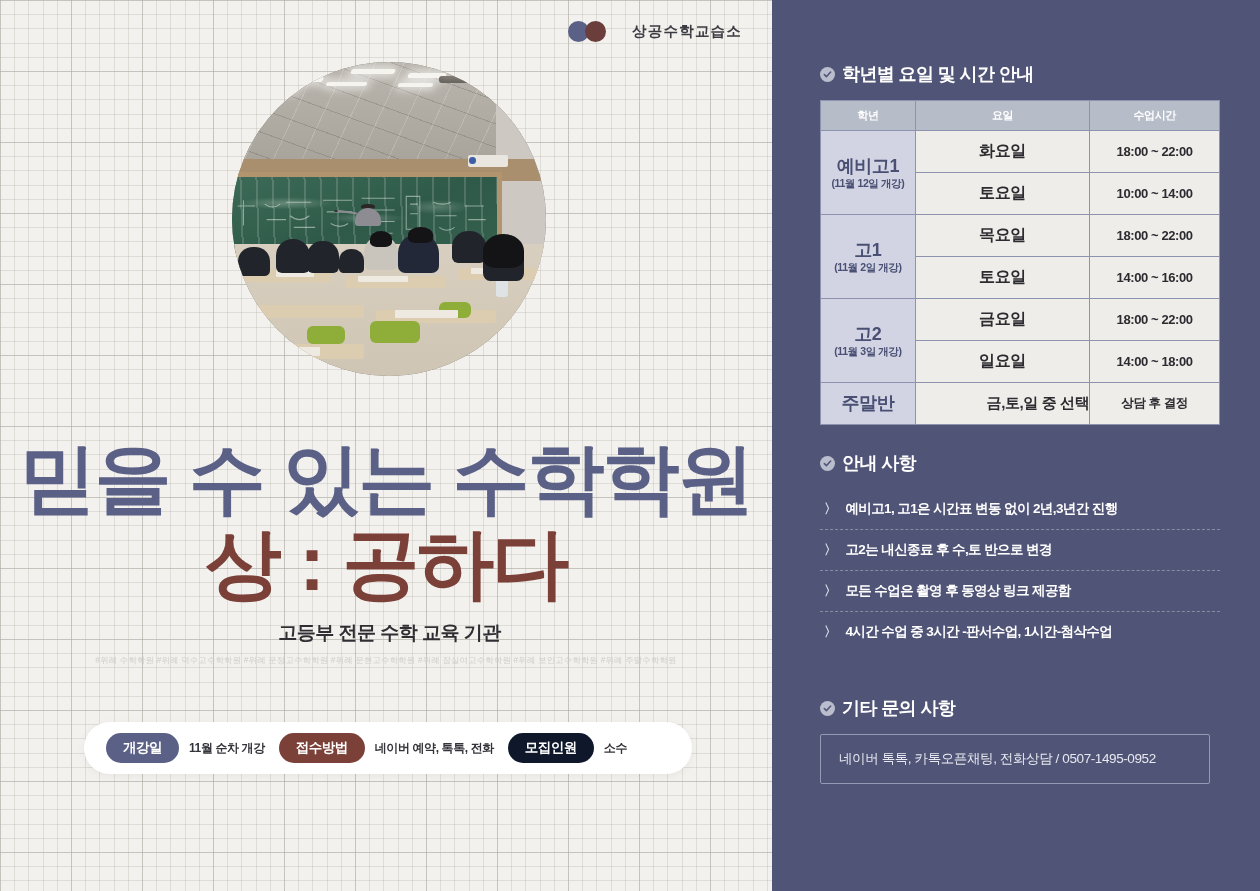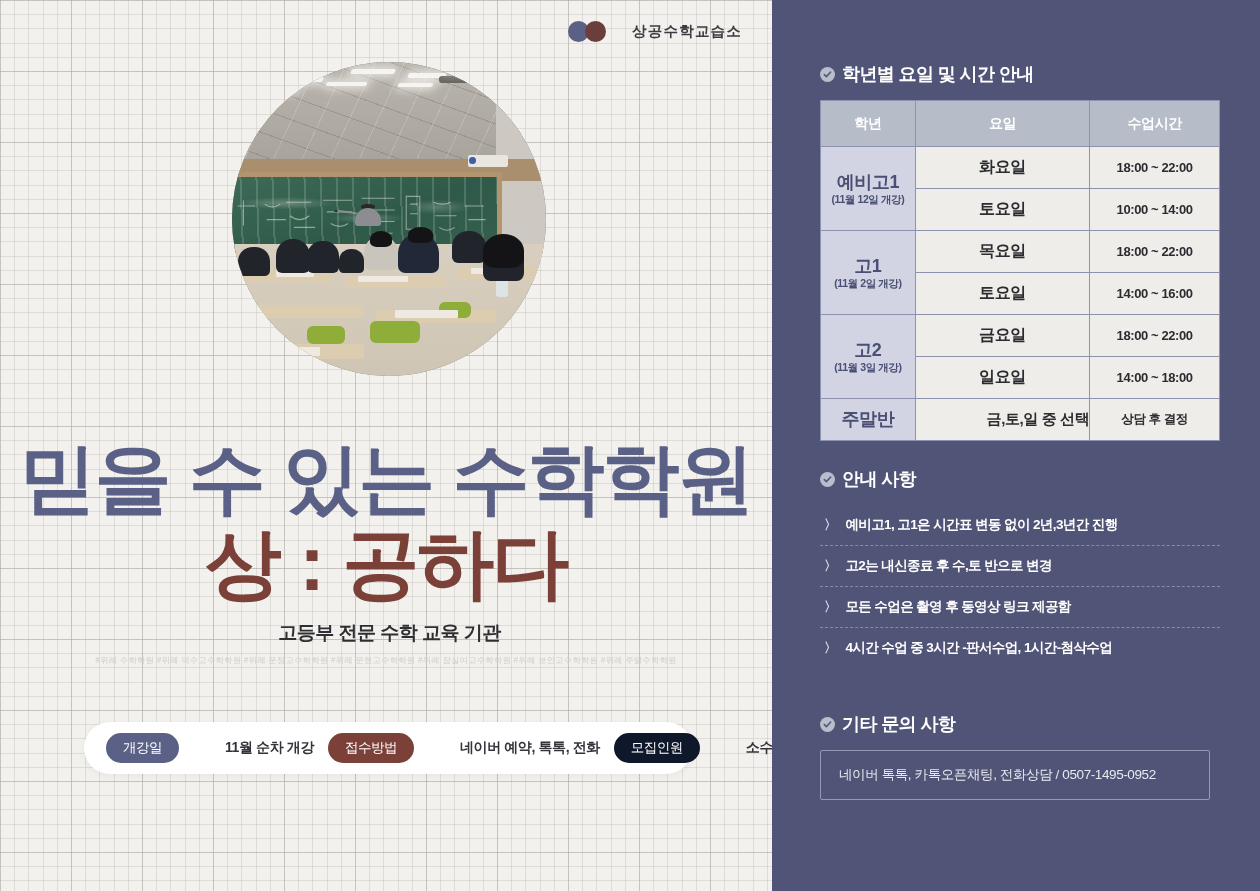--- a/index.html
+++ b/index.html
@@ -131,27 +131,27 @@
   
   .pillbar {
     position:absolute; left:84px; top:722px; width:608px; height:52px;
     background:#fff; border-radius:26px;
     display:flex; align-items:center; padding:0 22px; gap:14px;
     box-shadow:0 2px 8px rgba(0,0,0,.05);
   }
   .pill {
     display:inline-flex; align-items:center; justify-content:center;
     height:30px; padding:0 17px; border-radius:15px;
-    font-size:13.5px; font-weight:normal; color:#fff; letter-spacing:-.5px;
+    font-size:13.5px; font-weight:bold; color:#fff; letter-spacing:-.5px;
     white-space:nowrap;
   }
   .pill.navy { background:#5b6186; }
   .pill.maroon { background:#7b4139; }
   .pill.gray { background:#0f172a; color:#fff; }
-  .pill-val { font-size:14px; color:#33333a; font-weight:bold; letter-spacing:-.4px; white-space:nowrap;margin-left:36px; }
+  .pill-val { font-size:12px; color:#33333a; font-weight:bold; letter-spacing:-.4px; white-space:nowrap; }
   .pill-grp { display:flex; align-items:center; gap:10px; }
 
   
   #right {
     width:488px; height:891px; background:#505476;
     padding:62px 40px 0 48px; position:relative;
   }
   .sec-title {
     display:flex; align-items:center; gap:7px;
     font-size:18px; font-weight:bold; color:#fff; letter-spacing:-.6px;
@@ -162,22 +162,22 @@
     background:#b9bdcc; display:inline-flex; align-items:center; justify-content:center;
     flex:0 0 auto;
   }
   .check-ic svg { display:block; }
 
   table.sched {
     width:400px; border-collapse:collapse;
     border:1px solid #8d92ae; margin-bottom:26px;
   }
   table.sched th {
-    background:#b6bcc8; color:#fff; font-size:14px; font-weight:bold;
-    height:46px; border:1px solid #8d92ae; letter-spacing:-.4px;
+    background:#b6bcc8; color:#fff; font-size:11px; font-weight:bold;
+    height:30px; border:1px solid #8d92ae; letter-spacing:-.4px;
   }
   table.sched td {
     border:1px solid #8d92ae; text-align:center; letter-spacing:-.4px;
   }
   td.grade {
     background:#d2d4e3; color:#4a4f74; font-size:18px; font-weight:bold;
     width:95px; line-height:1.15; padding:4px 2px;
   }
   td.grade .gsub { display:block; font-size:10.5px; font-weight:bold; margin-top:1px; }
   td.day {

